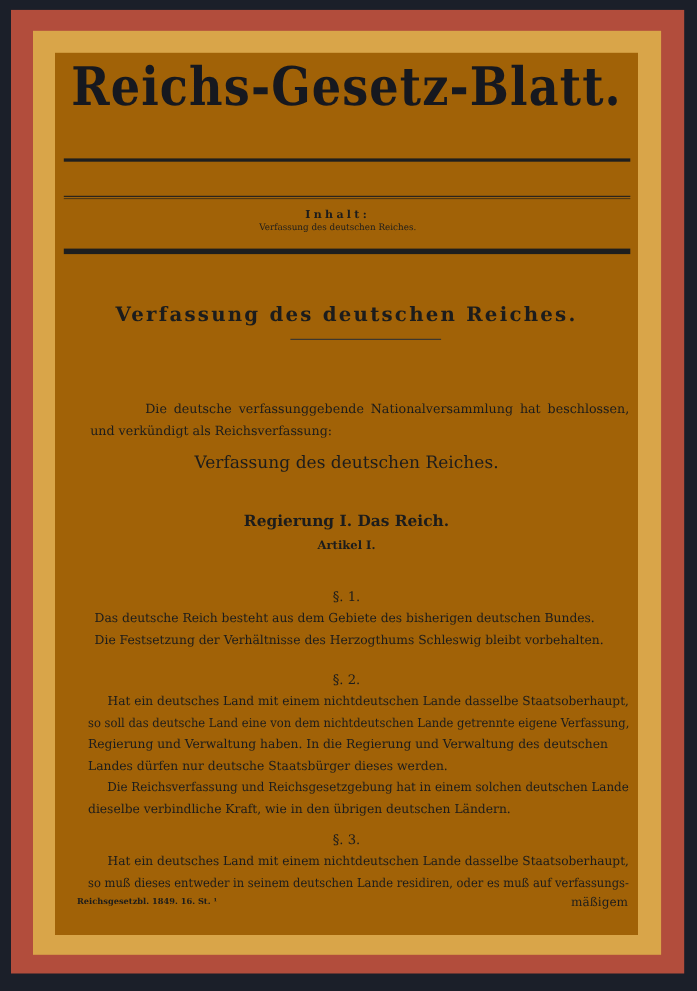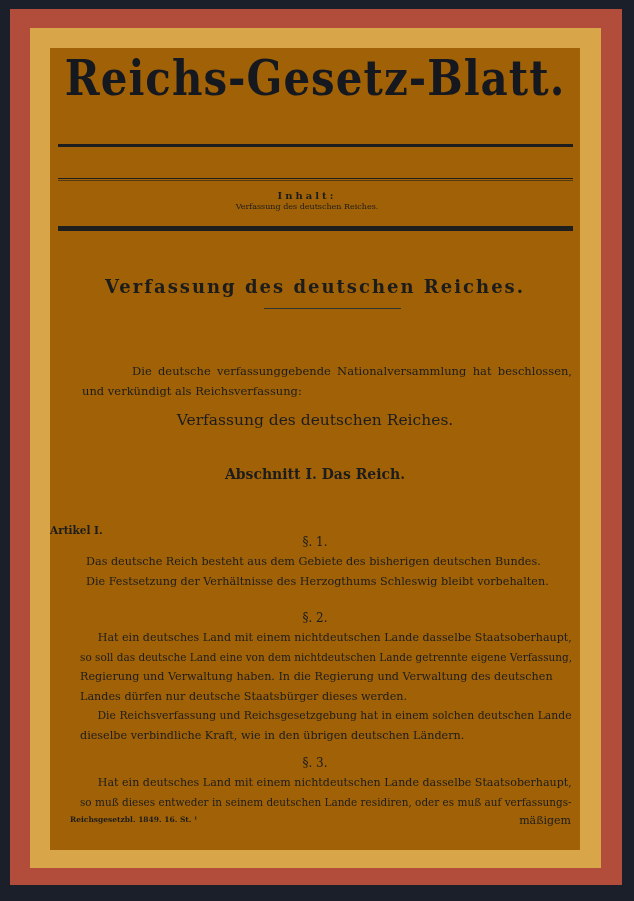--- a/index.html
+++ b/index.html
@@ -64,22 +64,22 @@
   }
   .subtitle {
     position: absolute; left: 0; right: 0; top: 363px; text-align: center;
     font-size: 15.5px;
   }
   .section {
     position: absolute; left: 0; right: 0; top: 418px; text-align: center;
     font-size: 14px; font-weight: bold;
   }
   .article {
-    position: absolute; left: 0; right: 0; top: 442px; text-align: left;
-    font-size: 10.5px; font-weight: bold; margin-top: 34px;
+    position: absolute; left: 0; right: 0; top: 442px; text-align: center;
+    font-size: 10.5px; font-weight: bold;
   }
   .para-no {
     position: absolute; left: 0; right: 0; text-align: center; font-size: 12px;
   }
   .para {
     position: absolute; left: 30px; right: 8px;
     font-size: 11.2px; line-height: 19.5px; text-align: justify;
   }
   .para .line { display: block; white-space: nowrap; }
   .indent { padding-left: 18px; }
@@ -109,21 +109,21 @@
     <div class="val">Verfassung des deutschen Reiches.</div>
   </div>
   <div class="rule r3"></div>
 
   <div class="title">Verfassung des deutschen Reiches.</div>
   <div class="title-rule"></div>
 
   <div class="preamble">Die deutsche verfassunggebende Nationalversammlung hat beschlossen, und verkündigt als Reichsverfassung:</div>
 
   <div class="subtitle">Verfassung des deutschen Reiches.</div>
-  <div class="section">Abschnitt I.  Das Reich.</div>
+  <div class="section">Regierung I.  Das Reich.</div>
   <div class="article">Artikel I.</div>
 
   <div class="para-no" style="top:487px">§. 1.</div>
   <div class="para p1" style="top:504px">
     <span class="line">Das deutsche Reich besteht aus dem Gebiete des bisherigen deutschen Bundes.</span>
     <span class="line">Die Festsetzung der Verhältnisse des Herzogthums Schleswig bleibt vorbehalten.</span>
   </div>
 
   <div class="para-no" style="top:563px">§. 2.</div>
   <div class="para" style="top:580px">

